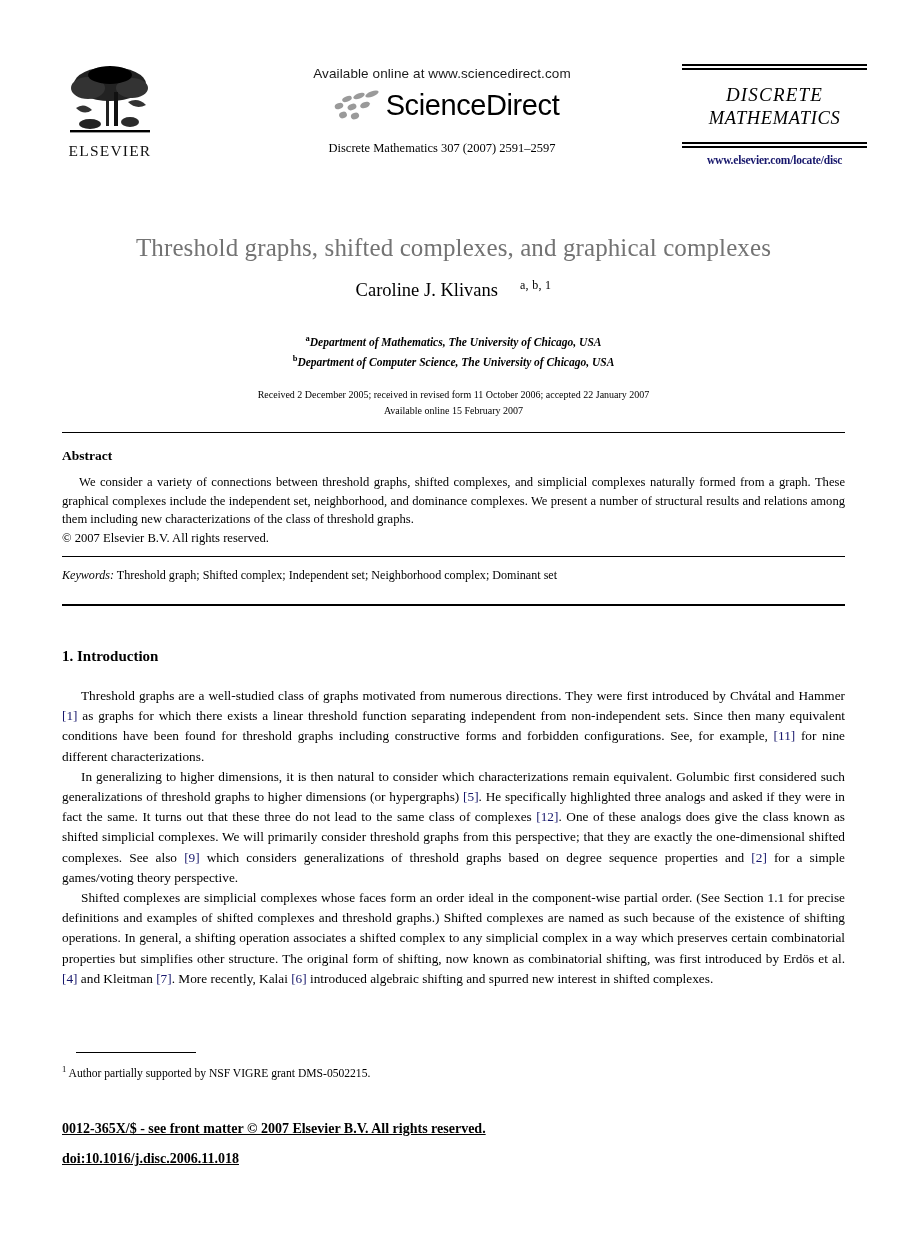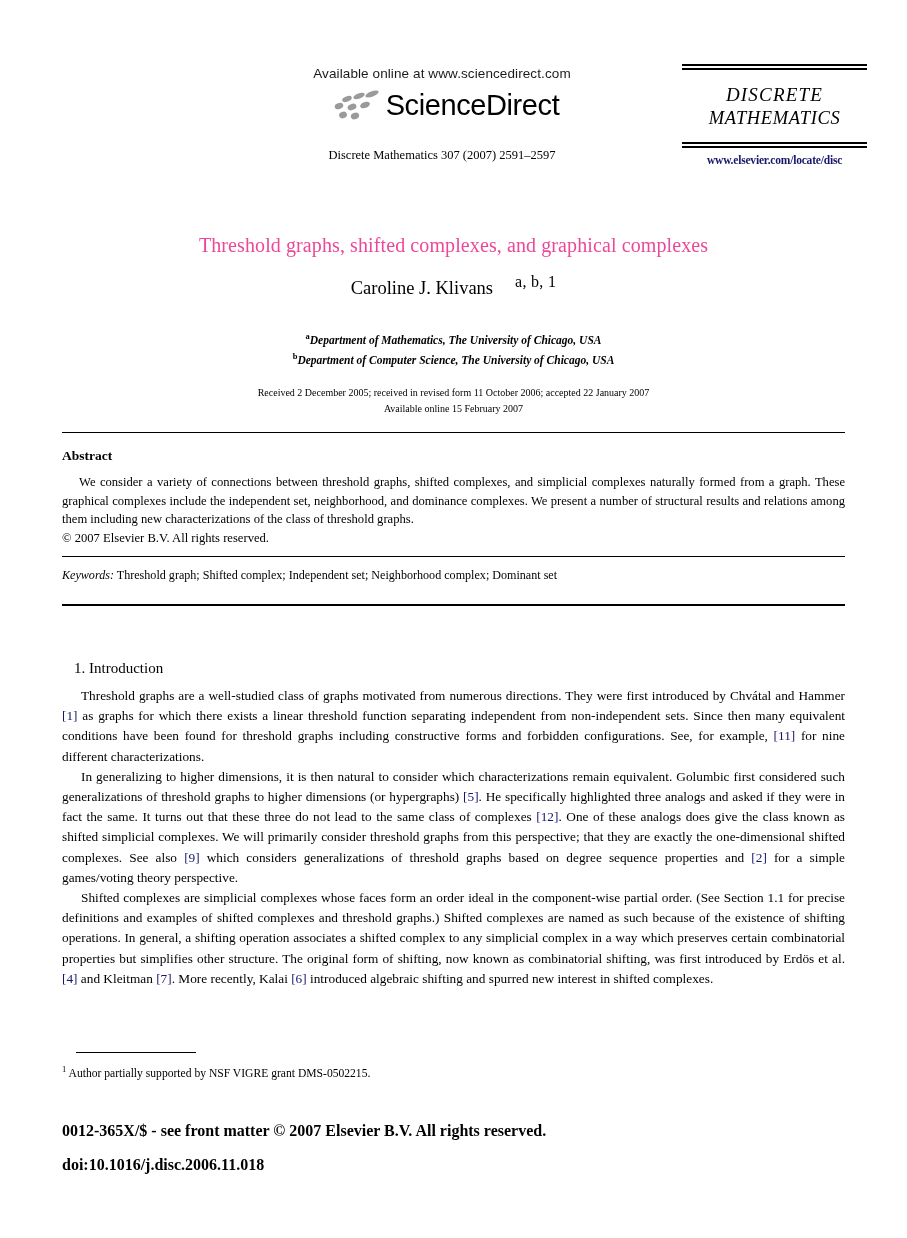--- a/index.html
+++ b/index.html
@@ -74,21 +74,21 @@
   }
   .sd-swoosh { width: 60px; height: 34px; }
   .sd-word {
     font-family: "Liberation Sans", sans-serif;
     font-size: 29px;
     color: #000;
     letter-spacing: -0.4px;
     line-height: 1;
   }
   .journal-ref {
-    margin-top: 26px;
+    margin-top: 19px;
     font-family: "Liberation Serif", serif;
     font-size: 12.5px;
     color: #000;
   }
 
   .dm-logo {
     position: absolute;
     left: 620px;
     top: 2px;
     width: 185px;
@@ -127,34 +127,34 @@
   
   .title-block {
     position: absolute;
     left: 62px;
     top: 234px;
     width: 783px;
     text-align: center;
   }
   .paper-title {
     font-family: "Liberation Serif", serif;
-    font-size: 20px;
+    font-size: 25px;
     font-weight: normal;
     letter-spacing: 0.1px;
-    color: #ec4899;
+    color: #737373;
     margin: 0;
   }
   .author-line {
     margin-top: 16px;
     font-family: "Liberation Serif", serif;
     font-size: 18.5px;
     color: #000;
   }
   .author-line sup {
-    font-size: 16px;
+    font-size: 12px;
     vertical-align: super;
     letter-spacing: 0.3px;
     margin-left: 22px;
   }
   .affil {
     font-family: "Liberation Serif", serif;
     font-size: 11.5px;
     font-style: italic;
     font-weight: bold;
     line-height: 1.55;
@@ -221,22 +221,22 @@
   }
   .keywords-block .kw-label { font-style: italic; }
 
   
   .section-head {
     position: absolute;
     left: 62px;
     top: 648px;
     font-family: "Liberation Serif", serif;
     font-size: 15px;
-    font-weight: normal;
-    margin: 12px;
+    font-weight: bold;
+    margin: 0;
   }
   .body-text {
     position: absolute;
     left: 62px;
     top: 686px;
     width: 783px;
     font-family: "Liberation Serif", serif;
     font-size: 13.3px;
     line-height: 1.52;
     text-align: justify;
@@ -268,33 +268,52 @@
   .fn-email .lbl { font-style: italic; }
   .fn-email .addr { color: #16166b; font-weight: bold; }
   .fn-grant sup { font-size: 8.5px; vertical-align: super; }
 
   .colophon {
     position: absolute;
     left: 62px;
     top: 1118px;
     width: 600px;
     font-family: "Liberation Serif", serif;
-    font-size: 16px;
+    font-size: 14px;
     line-height: 1.6;
     font-weight: bold;
+    text-decoration: underline;
   }
   .colophon .doi { font-weight: bold; margin-top: 8px; }
 </style>
 </head>
 <body>
 
 <div class="page">
 
   <div class="masthead">
 
+    <div class="elsevier-logo">
+      <svg class="elsevier-tree" viewBox="0 0 84 78">
+        <g fill="#111">
+          <ellipse cx="42" cy="22" rx="36" ry="17" fill="#222"></ellipse>
+          <ellipse cx="20" cy="26" rx="17" ry="11" fill="#333"></ellipse>
+          <ellipse cx="64" cy="26" rx="16" ry="10" fill="#333"></ellipse>
+          <ellipse cx="42" cy="13" rx="22" ry="9" fill="#000"></ellipse>
+          <rect x="46" y="30" width="4" height="34" fill="#111"></rect>
+          <rect x="38" y="36" width="3" height="28" fill="#222"></rect>
+          <path d="M8 46 q8 -6 16 2 q-8 6 -16 -2 z" fill="#333"></path>
+          <path d="M60 40 q10 -5 18 3 q-10 5 -18 -3 z" fill="#333"></path>
+          <ellipse cx="22" cy="62" rx="11" ry="5" fill="#222"></ellipse>
+          <ellipse cx="62" cy="60" rx="9" ry="5" fill="#2b2b2b"></ellipse>
+          <rect x="2" y="68" width="80" height="2.4" fill="#000"></rect>
+        </g>
+      </svg>
+      <div class="elsevier-wordmark">ELSEVIER</div>
+    </div>
 
     <div class="sd-block">
       <div class="avail-online">Available online at www.sciencedirect.com</div>
       <div class="sd-logo-row">
         <svg class="sd-swoosh" viewBox="0 0 60 34">
           <g fill="#9a9a9a">
             <ellipse cx="47" cy="6" rx="7" ry="2.6" transform="rotate(-20 47 6)"></ellipse>
             <ellipse cx="34" cy="8" rx="6" ry="2.6" transform="rotate(-20 34 8)"></ellipse>
             <ellipse cx="22" cy="11" rx="5" ry="2.6" transform="rotate(-20 22 11)"></ellipse>
             <ellipse cx="40" cy="17" rx="5" ry="3" transform="rotate(-20 40 17)"></ellipse>

